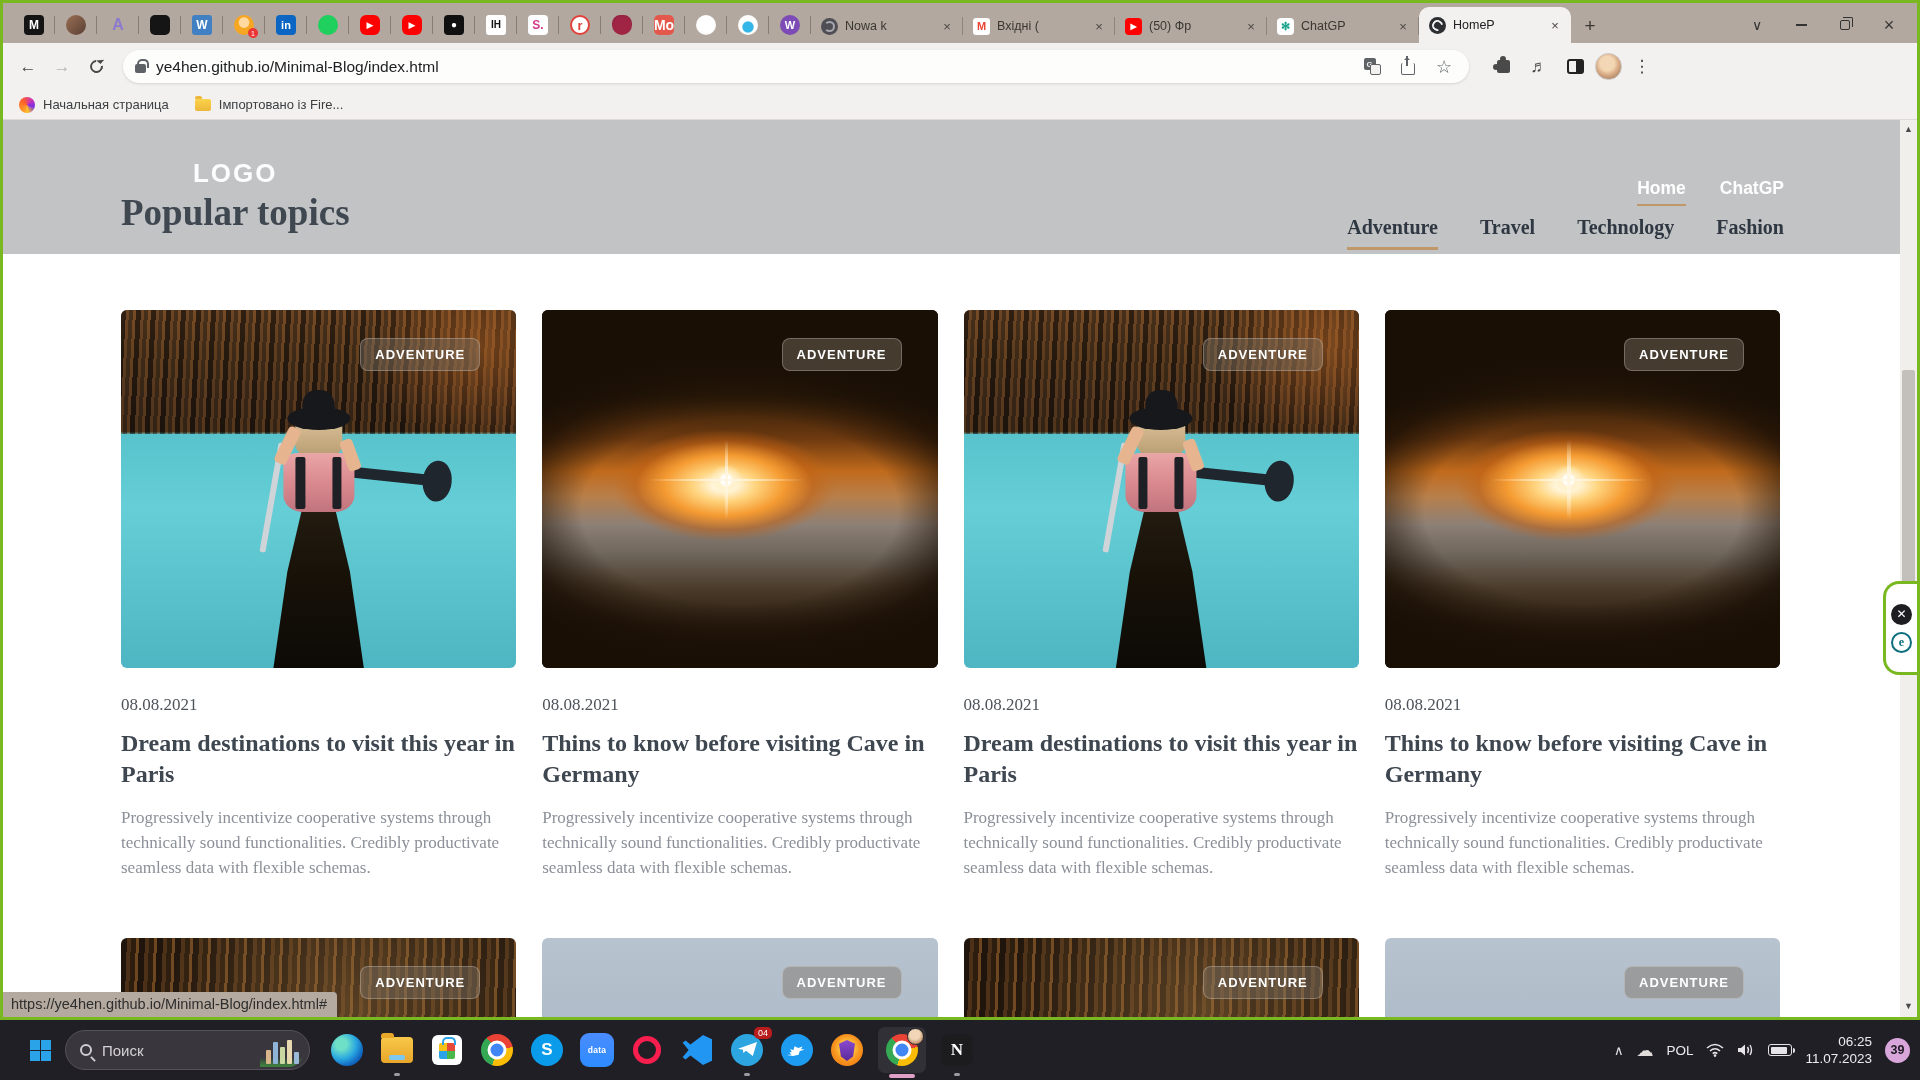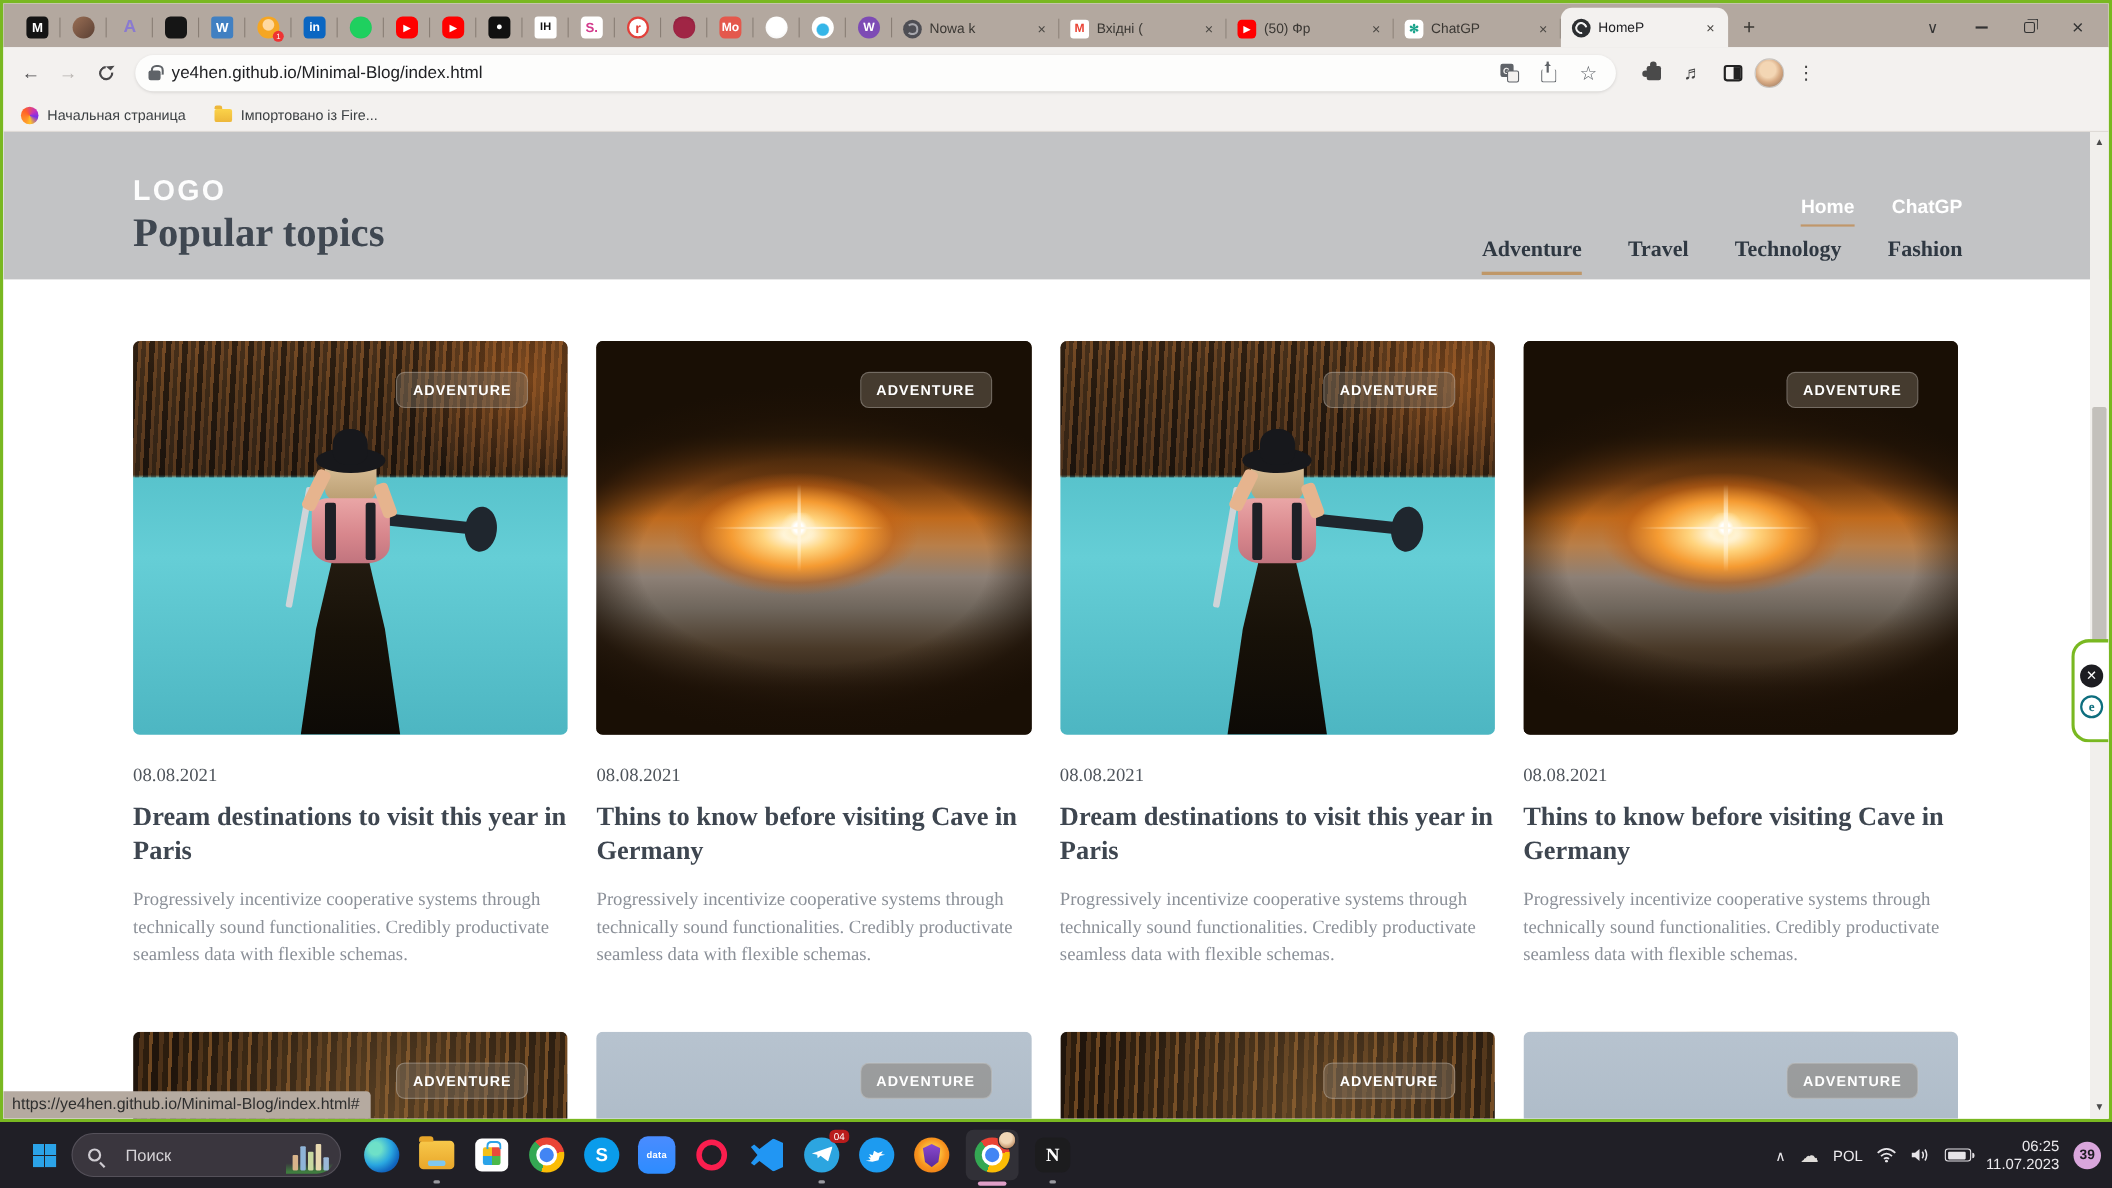--- a/index.html
+++ b/index.html
@@ -68,21 +68,21 @@
   .bookbar { height:30px; background:#f3f1ef; display:flex; align-items:center; gap:26px; padding:0 16px; border-bottom:1px solid #dedad6; }
   .bm { display:flex; align-items:center; gap:8px; font-size:13px; color:#3c4043; cursor:pointer; }
   .bm-ff { width:16px; height:16px; border-radius:50%; background:conic-gradient(from 210deg,#ff9a2a,#ff5f2a 30%,#c833b8 55%,#7a2ee8 70%,#ffc22a 90%,#ff9a2a); }
   .bm-folder { width:16px; height:12px; background:linear-gradient(#fbd34a,#edb73a); border-radius:2px; position:relative; }
   .bm-folder::before { content:""; position:absolute; top:-3px; left:0; width:7px; height:3px; background:#edb73a; border-radius:2px 2px 0 0; }
 
   
   .viewport { position:absolute; top:117px; left:0; right:0; bottom:0; background:#fff; overflow:hidden; }
   .pageheader { height:134px; background:#c2c3c5; position:relative; }
   .brand { position:absolute; left:118px; top:38px; }
-  .logo { color:#fdfdfd; font-size:26px; font-weight:bold; letter-spacing:2px; }
+  .logo { color:#fdfdfd; font-size:26px; font-weight:bold; letter-spacing:2px;text-align:center; }
   .pagetitle { font-family:"Liberation Serif",serif; font-size:37px; font-weight:bold; color:#3f4751; margin-top:2px; }
   .sitenav { position:absolute; right:133px; top:58px; display:flex; gap:34px; }
   .sitenav a { color:#fff; font-weight:bold; font-size:17.5px; text-decoration:none; padding-bottom:5px; cursor:pointer; }
   .sitenav a.active { border-bottom:2.5px solid #c0976a; }
   .catnav { position:absolute; right:133px; top:96px; display:flex; gap:42px; }
   .catnav a { font-family:"Liberation Serif",serif; font-weight:bold; font-size:20px; color:#2f3842; text-decoration:none; padding-bottom:8px; cursor:pointer; }
   .catnav a.active { border-bottom:3px solid #bf9768; }
 
   .grid { display:grid; grid-template-columns:repeat(4,1fr); gap:26px; padding:0 137px 0 118px; margin-top:56px; }
   .grid.row2 { margin-top:58px; }
@@ -136,21 +136,21 @@
   .eset-close { width:21px; height:21px; border-radius:50%; background:#1d1d22; color:#fff; font-size:12px; display:flex; align-items:center; justify-content:center; cursor:pointer; }
   .eset-logo { width:21px; height:21px; border-radius:50%; border:2.5px solid #0e6e7e; color:#0e6e7e; font-weight:bold; font-size:12px; font-family:"Liberation Serif",serif; display:flex; align-items:center; justify-content:center; cursor:pointer; }
   .status-tip { position:absolute; left:0; bottom:0; background:#b5aaa0; color:#2e2e2e; font-size:14.5px; padding:4px 10px 5px 8px; border-radius:0 4px 0 0; z-index:7; }
 
   
   .taskbar { position:absolute; left:0; right:0; bottom:0; height:60px; background:#201f26; display:flex; align-items:center; padding-left:30px; }
   .tb-left { display:flex; align-items:center; gap:10px; }
   .win-logo { width:21px; height:21px; margin-right:4px; cursor:pointer; background:
     linear-gradient(90deg, transparent 0 46%, #201f26 46% 54%, transparent 54%),
     linear-gradient(0deg, transparent 0 46%, #201f26 46% 54%, transparent 54%), #2ba3e8; }
-  .search-pill { width:245px; height:40px; background:#3a363e; border:1px solid #55515a; border-radius:20px; display:flex; align-items:center; padding:0 4px 0 14px; gap:22px; cursor:pointer; overflow:hidden; }
+  .search-pill { width:245px; height:40px; background:#3a363e; border:1px solid #55515a; border-radius:20px; display:flex; align-items:center; padding:0 4px 0 14px; gap:10px; cursor:pointer; overflow:hidden; }
   .mag { width:12px; height:12px; border:2px solid #cfccd2; border-radius:50%; position:relative; flex:none; }
   .mag::after { content:""; position:absolute; left:10px; top:10px; width:2px; height:6px; background:#cfccd2; transform:rotate(-45deg); }
   .search-text { flex:1; color:#d5d2d6; font-size:15px; }
   .city { display:flex; align-items:flex-end; gap:2px; height:34px; padding:0 6px 3px; background:linear-gradient(transparent 72%, #3f7d3f 95%); border-radius:0 18px 18px 0; }
   .city span { display:block; border-radius:1px; }
   .tbicon { width:38px; height:38px; position:relative; display:flex; align-items:center; justify-content:center; cursor:pointer; }
   .run-dot { position:absolute; bottom:-7px; left:50%; transform:translateX(-50%); width:6px; height:3px; border-radius:2px; background:#9a9aa0; }
   .app-badge { position:absolute; top:-4px; right:-6px; background:#b91c1c; color:#fff; font-size:9px; padding:1px 4px; border-radius:5px; }
   .ic-edge { width:32px; height:32px; border-radius:50%; background:radial-gradient(circle at 32% 32%, #6ee0c8 0 18%, #2aa7e0 48%, #1166c0 72%, #0a4a9a); }
   .ic-explorer { width:32px; height:26px; background:linear-gradient(#f8c84a,#e8a62a); border-radius:4px; position:relative; }
@@ -236,21 +236,21 @@
           <div class="pfavwrap">
             <span class="pfav" style="background: rgb(255, 255, 255); color: rgb(211, 58, 140); border-radius: 4px; font-size: 12px; font-weight: bold;">S.</span>
           </div>
           <div class="pfavwrap">
             <span class="pfav" style="background: rgb(255, 255, 255); color: rgb(226, 64, 58); border-radius: 50%; font-size: 13px; font-weight: bold; border: 2px solid rgb(226, 64, 58);">r</span>
           </div>
           <div class="pfavwrap">
             <span class="pfav" style="background: radial-gradient(circle at 50% 55%, rgb(160, 37, 69) 0px, rgb(160, 37, 69) 55%, rgb(126, 27, 54) 100%); border-radius: 50% 50% 60% 60%;"></span>
           </div>
           <div class="pfavwrap">
-            <span class="pfav" style="background: rgb(228, 88, 76); color: rgb(255, 255, 255); border-radius: 5px; font-size: 11px; font-weight: bold;">Mo</span>
+            <span class="pfav" style="background: rgb(228, 88, 76); color: rgb(255, 255, 255); border-radius: 5px; font-size: 14px; font-weight: bold;">Mo</span>
           </div>
           <div class="pfavwrap">
             <span class="pfav" style="background: radial-gradient(circle at 50% 45%, rgb(255, 255, 255) 0px, rgb(255, 255, 255) 55%, rgb(232, 232, 232) 100%); border-radius: 50%;"></span>
           </div>
           <div class="pfavwrap">
             <span class="pfav" style="background: radial-gradient(circle at 50% 60%, rgb(53, 182, 232) 0px, rgb(53, 182, 232) 32%, rgb(255, 255, 255) 40%); border-radius: 50%;"></span>
           </div>
           <div class="pfavwrap">
             <span class="pfav" style="background: rgb(125, 75, 181); color: rgb(255, 255, 255); border-radius: 50%; font-size: 11px; font-weight: bold;">W</span>
           </div>

